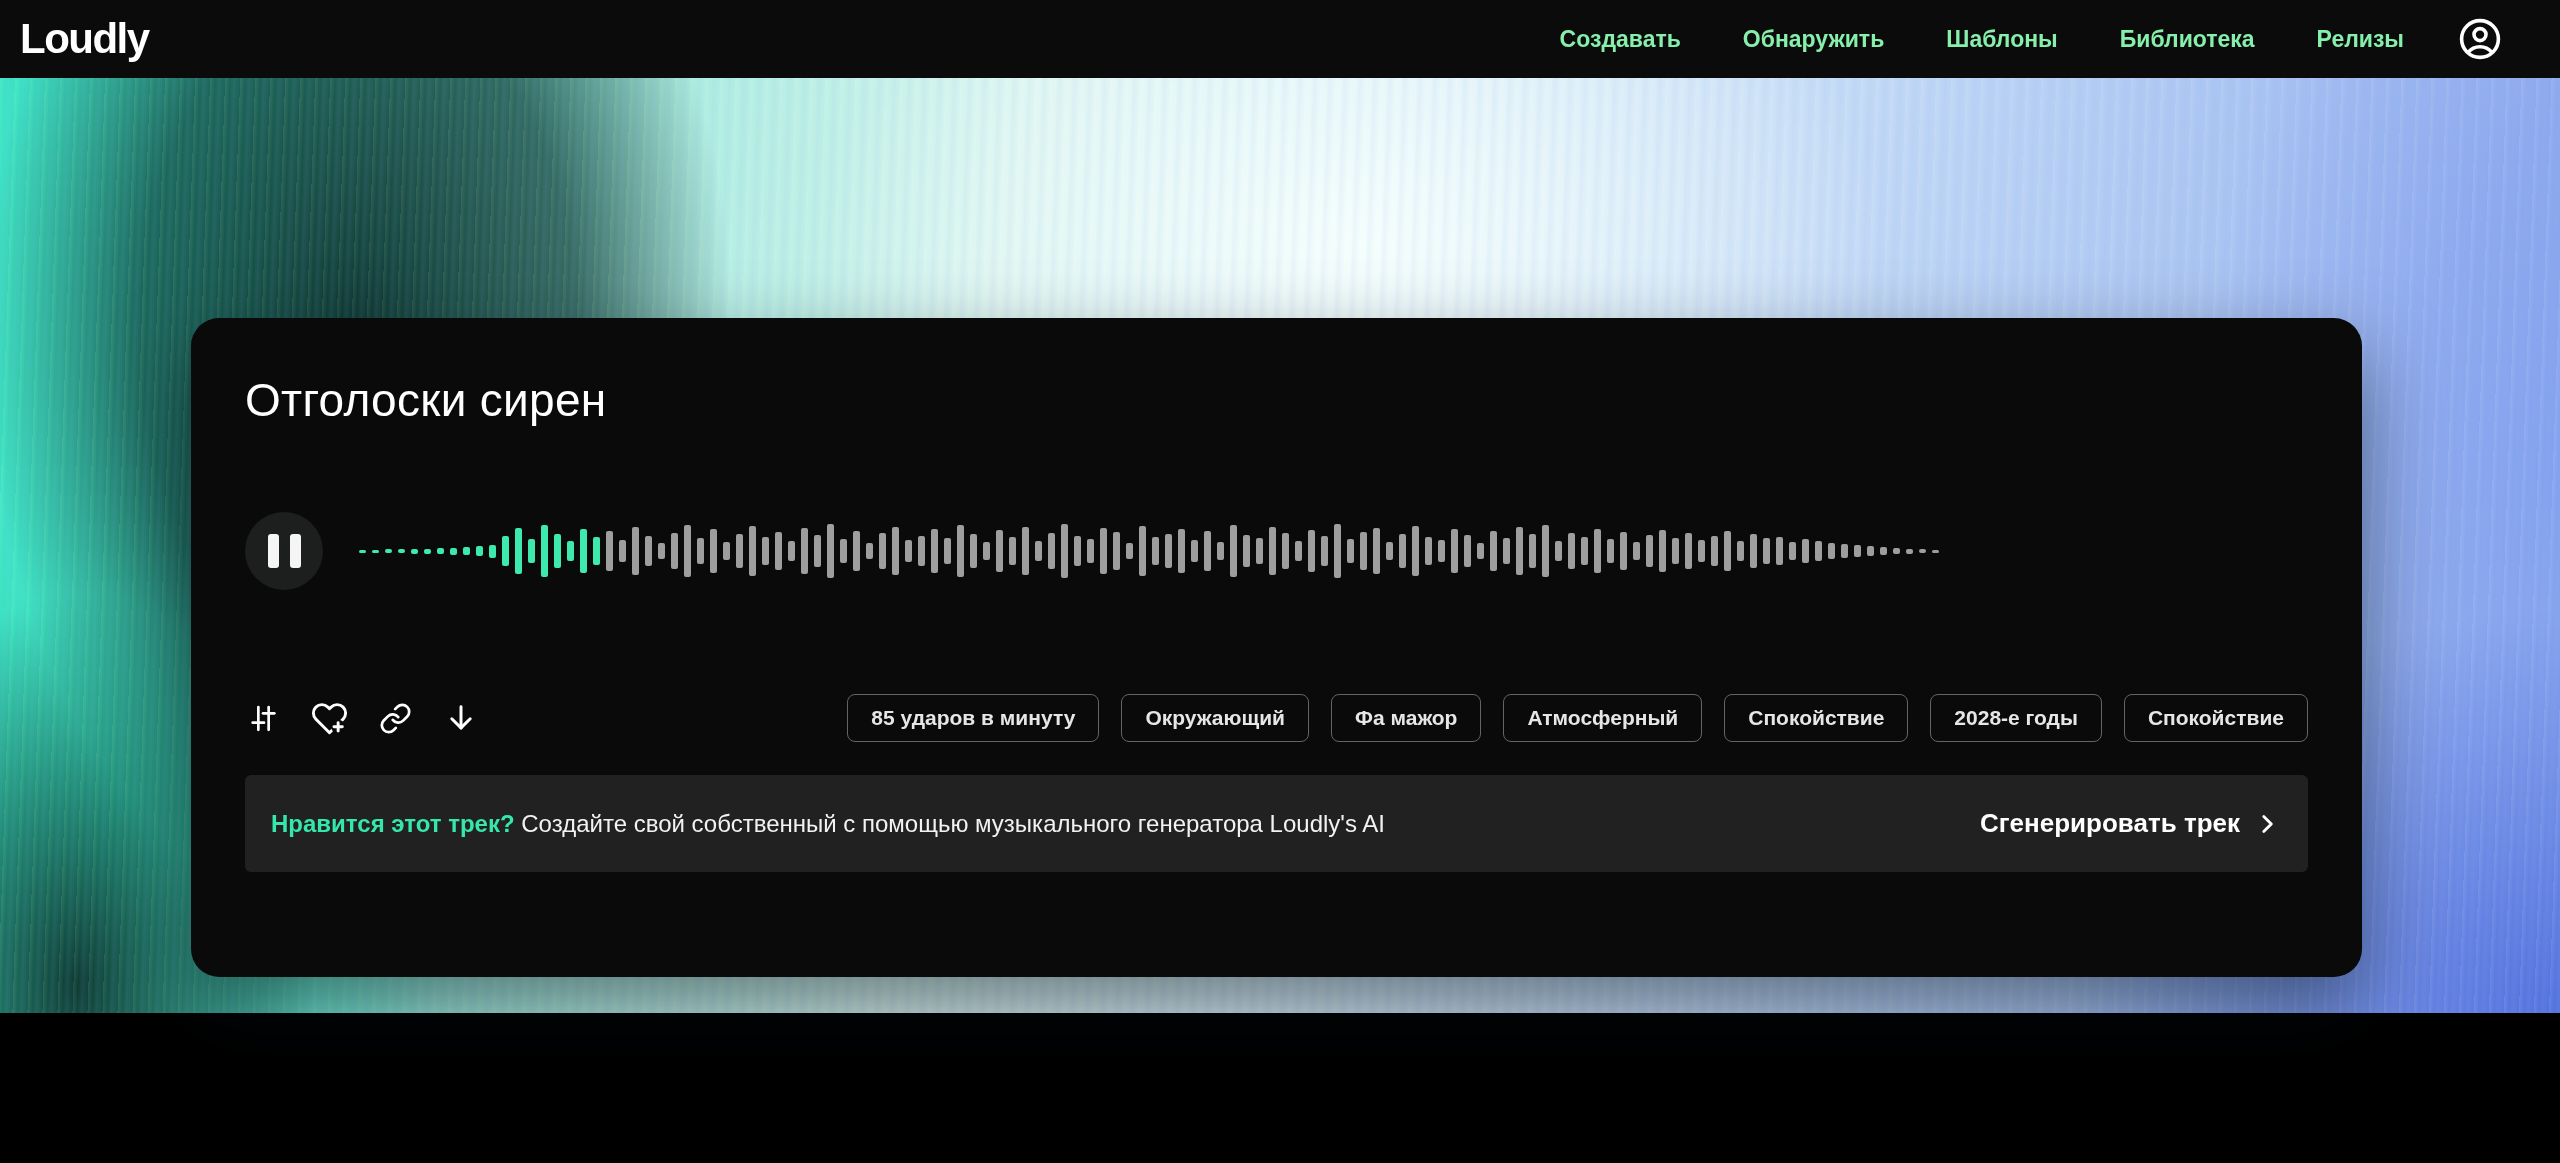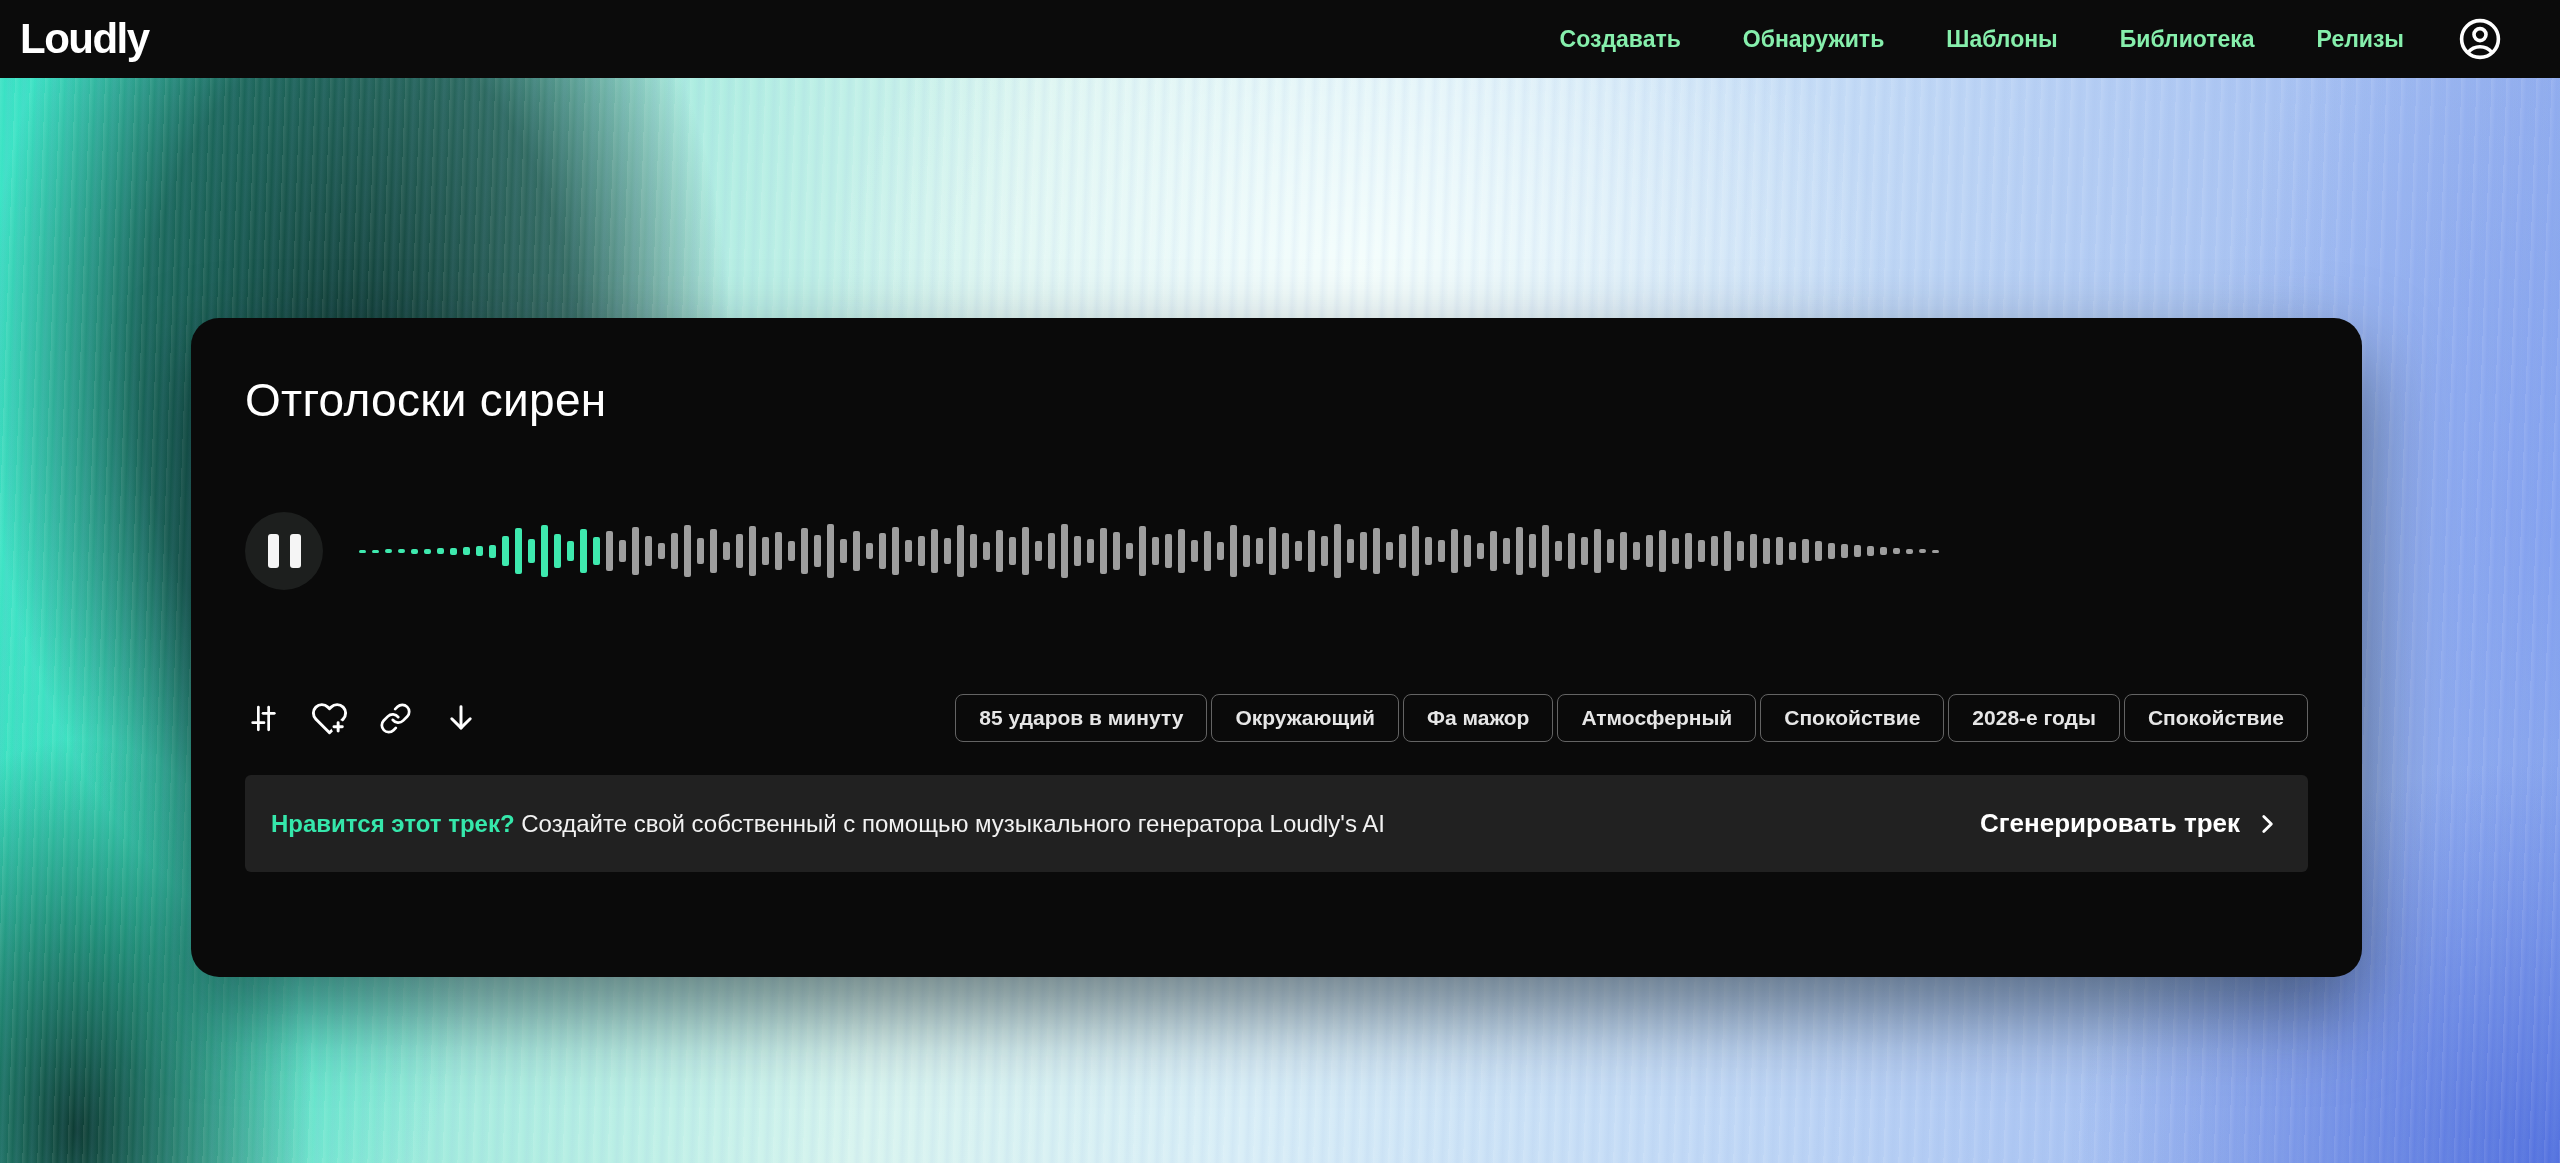--- a/index.html
+++ b/index.html
@@ -20,21 +20,21 @@
   .nav-link { color: #86efac; font-size: 23px; font-weight: 700; text-decoration: none; cursor: pointer; white-space: nowrap; }
   .account-btn { background: none; border: none; cursor: pointer; width: 52px; height: 52px; display: flex; align-items: center; justify-content: center; margin-right: 36px; }
   .upgrade-btn {
     border: none; cursor: pointer; background: #35e7ab; color: #06221a;
     font-family: inherit; font-size: 21px; font-weight: 700; letter-spacing: 0.8px;
     padding: 16px 37px; border-radius: 29px; white-space: nowrap;
   }
 
   
   .hero {
-    position: relative; height: 1085px; background-color: #cfeef0;
+    position: relative; height: 935px; background-color: #cfeef0;
     background-image:
       repeating-linear-gradient(92deg, rgba(255,255,255,0.10) 0px, rgba(255,255,255,0) 5px, rgba(150,180,230,0.10) 9px, rgba(255,255,255,0) 15px),
       radial-gradient(ellipse 520px 820px at 14% 27%, rgba(6,43,38,0.92) 0%, rgba(8,52,46,0.70) 42%, rgba(10,60,52,0) 72%),
       radial-gradient(ellipse 340px 560px at 3% 97%, rgba(4,30,26,0.85) 0%, rgba(4,30,26,0) 70%),
       radial-gradient(ellipse 430px 720px at 0% 24%, rgba(62,232,200,0.95) 0%, rgba(62,232,200,0) 70%),
       radial-gradient(ellipse 520px 640px at 4% 80%, rgba(48,224,186,0.92) 0%, rgba(48,224,186,0) 70%),
       radial-gradient(ellipse 760px 540px at 53% 18%, rgba(246,255,253,0.95) 0%, rgba(246,255,253,0) 70%),
       radial-gradient(ellipse 680px 560px at 100% 100%, rgba(80,110,222,0.95) 0%, rgba(80,110,222,0) 72%),
       radial-gradient(ellipse 520px 980px at 100% 42%, rgba(128,158,240,0.80) 0%, rgba(128,158,240,0) 70%),
       linear-gradient(100deg, #35dcc0 0%, #52e2c8 10%, #a8ecdf 24%, #d8f4ef 38%, #d9eef7 52%, #c3daf6 68%, #a8c2f2 84%, #8aa6ea 100%);
@@ -56,21 +56,21 @@
     background: #1d1f1e; display: flex; align-items: center; justify-content: center; gap: 11px;
     flex: none;
   }
   .pause-bar { width: 11px; height: 34px; background: #f5f5f5; border-radius: 3px; }
   .waveform { margin-left: 36px; height: 78px; display: flex; align-items: center; cursor: pointer; }
   .wbar { width: 7px; margin-right: 6px; border-radius: 2px; flex: none; }
 
   .actions-row { margin-top: 104px; display: flex; align-items: center; justify-content: space-between; }
   .action-icons { display: flex; align-items: center; gap: 30px; }
   .icon-btn { background: none; border: none; cursor: pointer; width: 36px; height: 36px; display: flex; align-items: center; justify-content: center; }
-  .chips { display: flex; align-items: center; gap: 4px; }
+  .chips { display: flex; align-items: center; gap: 22px; }
   .chip {
     border: 1px solid #646464; border-radius: 8px; padding: 11px 23px;
     font-size: 21px; font-weight: 600; color: #e6e6e6; white-space: nowrap; cursor: pointer;
     background: transparent;
   }
 
   .promo {
     margin-top: 33px; height: 97px; background: #212121; border-radius: 6px;
     display: flex; align-items: center; justify-content: space-between; padding: 0 28px 0 26px;
   }

